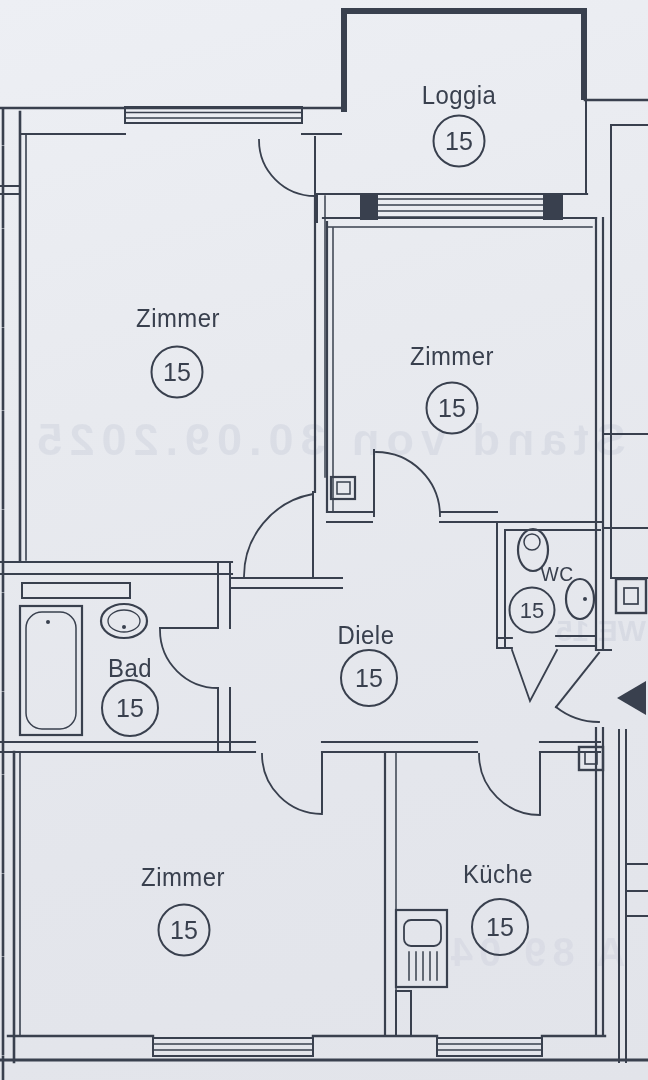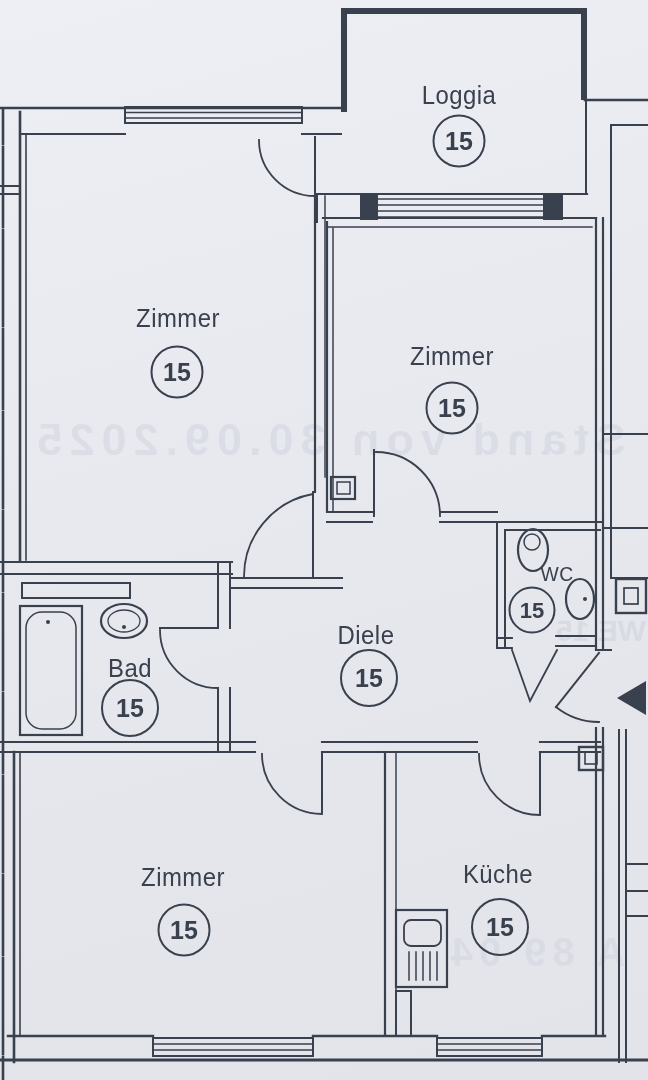--- a/index.html
+++ b/index.html
@@ -11,21 +11,21 @@
   svg.plan { position:absolute; left:0; top:0; }
   .room-label {
     position:absolute; transform:translateX(-50%) scaleX(.92);
     color:#39404e; font-size:26px; font-weight:500; letter-spacing:.5px; white-space:nowrap;
   }
   .room-label.small { font-size:21px; }
   .badge {
     position:absolute; transform:translate(-50%,-50%);
     border:2.6px solid #39404e; border-radius:50%;
     display:flex; align-items:center; justify-content:center;
-    color:#39404e; font-size:25px; font-weight:700;
+    color:#39404e; font-size:25px; font-weight:400;
   }
   .d50 { width:49px; height:49px; }
   .d54 { width:54px; height:54px; }
   .d44 { width:43px; height:43px; font-size:22px; }
   .bleed {
     position:absolute; color:#4a5a86; white-space:nowrap;
     transform:scaleX(-1); transform-origin:center;
     font-weight:700; pointer-events:none;
   }
   .bleed1 { left:28px; top:414px; width:600px; font-size:45px; letter-spacing:7px; opacity:.075; text-align:center;}

